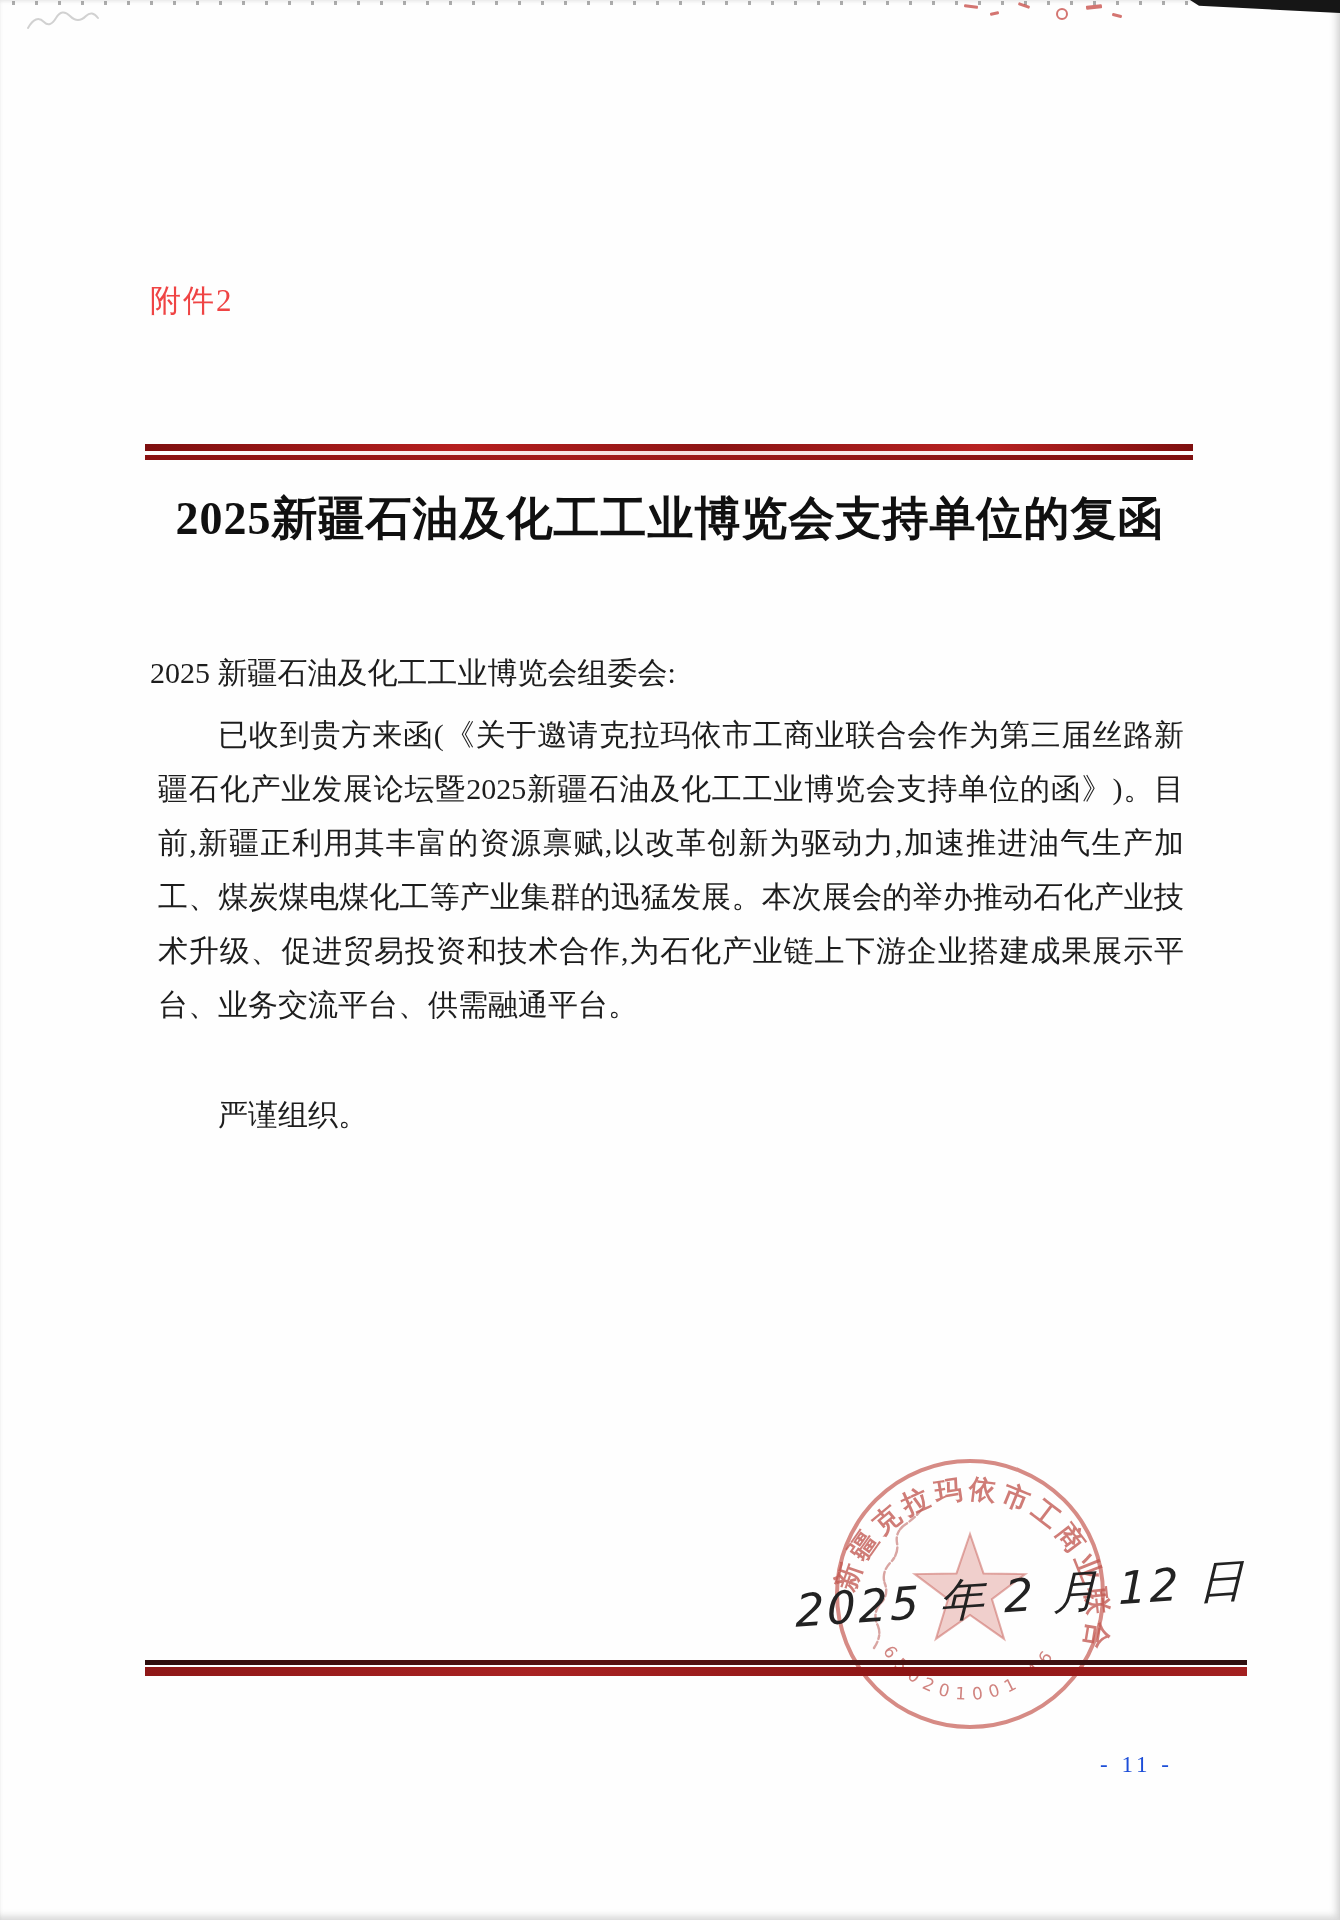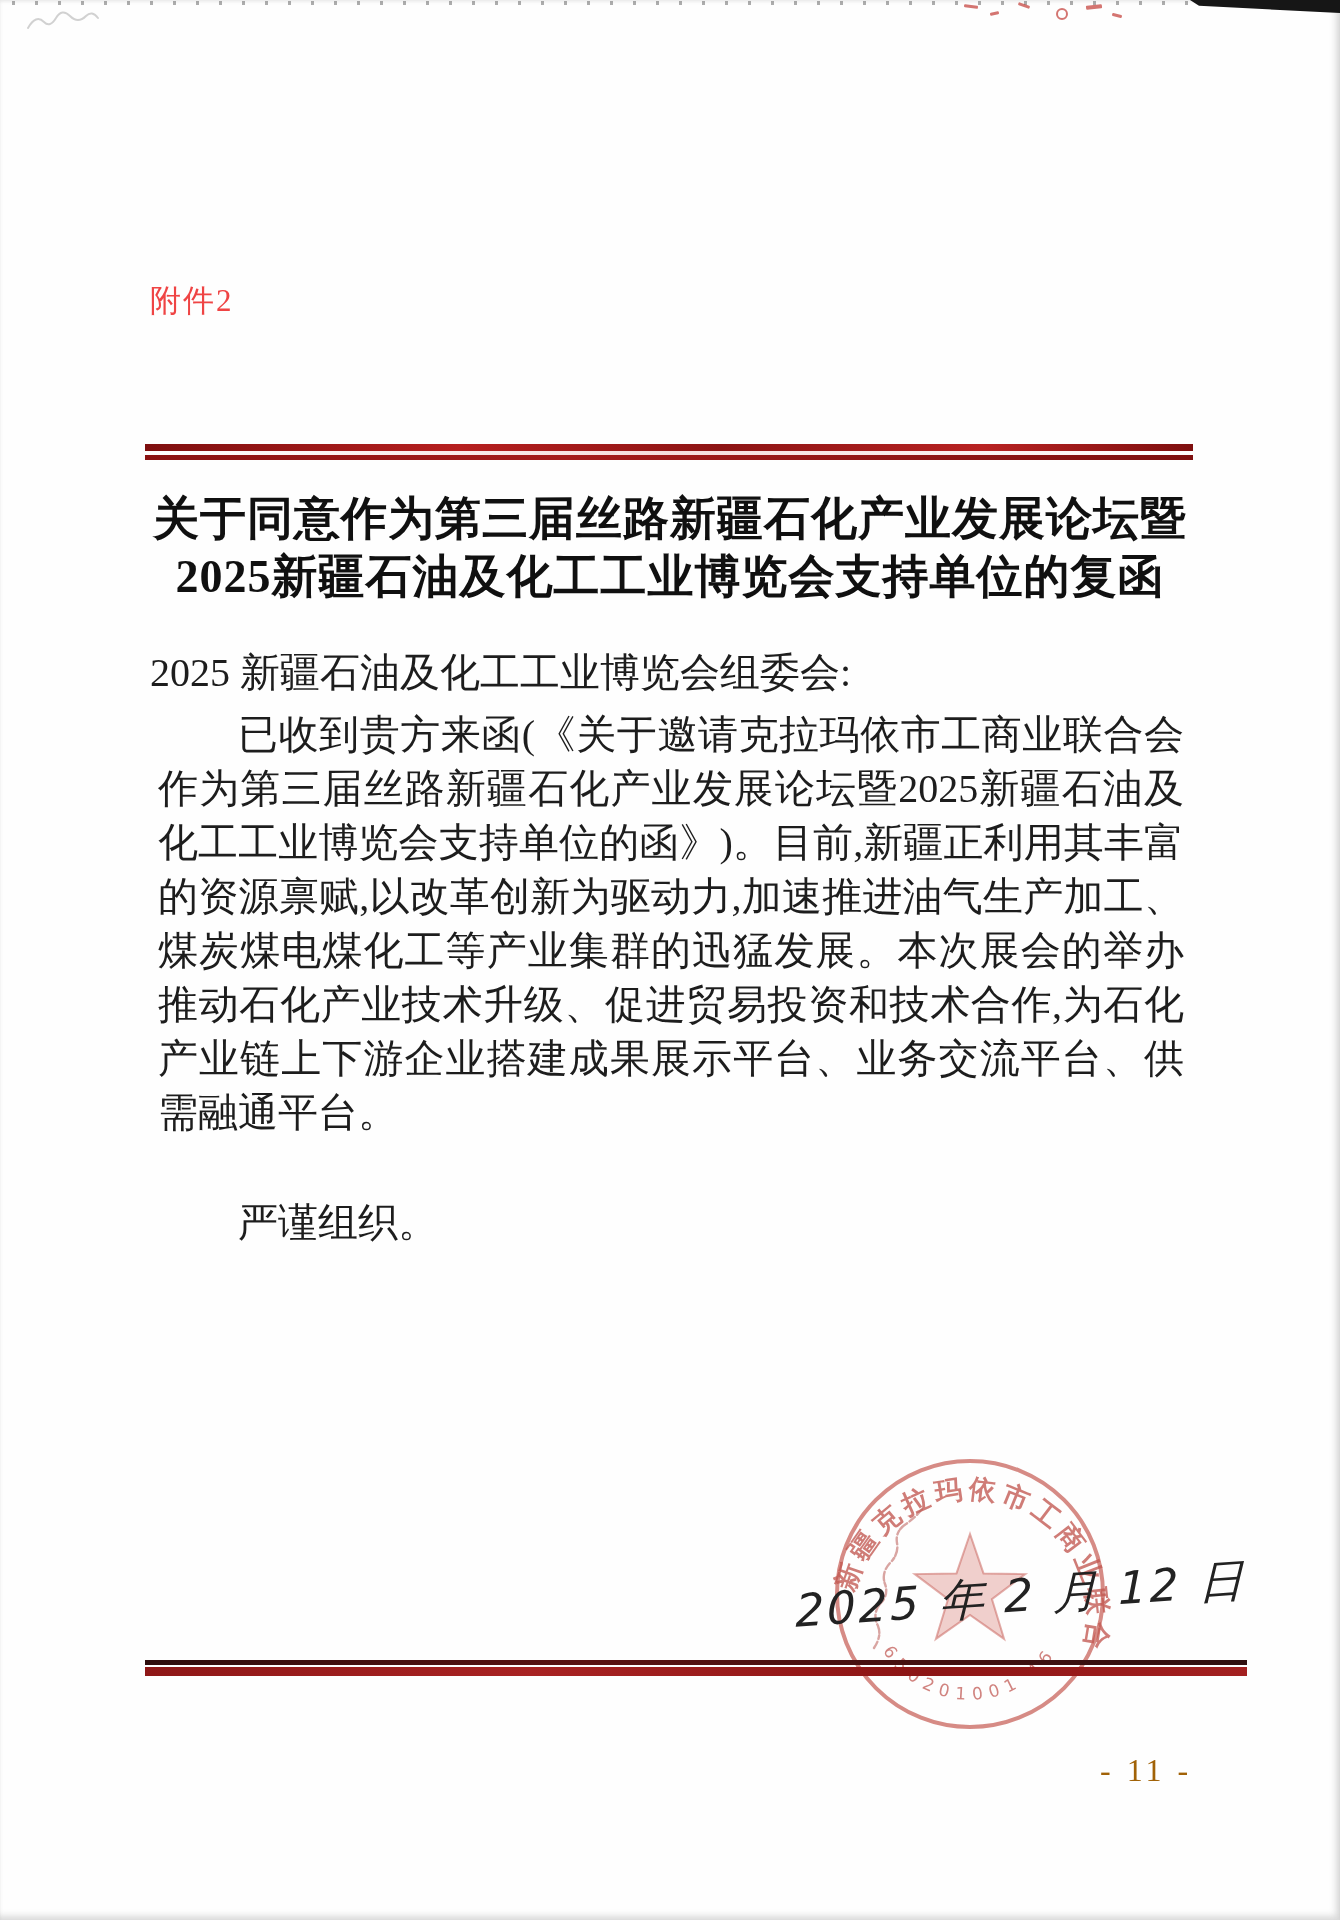--- a/index.html
+++ b/index.html
@@ -50,21 +50,21 @@
   .rule-top .l2{height:5px;background:linear-gradient(90deg,#8a1212,#a51b1b 40%,#7e1010);}
   
   .subject{
     position:absolute;left:110px;top:490px;width:1120px;
     font-size:46px;font-weight:bold;color:#101010;
     text-align:center;line-height:58px;letter-spacing:1px;
   }
   
   .body-text{
     position:absolute;left:150px;top:646px;width:1042px;
-    font-size:40px;color:#1d1d1d;line-height:54px;
+    font-size:30px;color:#1d1d1d;line-height:54px;
     text-align:justify;text-justify:inter-character;
   }
   .body-text .salutation{margin:0 0 6px 0;}
   .body-text p{margin:8px;text-indent:2em;}
   .closing{margin-top:56px !important;}
   
   .date{
     position:absolute;left:795px;top:1566px;z-index:5;
     font-family:"DejaVu Sans", sans-serif;font-style:italic;
     font-size:45px;color:#222;letter-spacing:3px;
@@ -73,21 +73,21 @@
   
   .stamp{position:absolute;left:828px;top:1452px;width:284px;height:284px;z-index:1;filter:blur(.4px);opacity:.92;}
   
   .rule-bottom{position:absolute;left:145px;top:1660px;width:1102px;z-index:3;}
   .rule-bottom .l1{height:5px;background:linear-gradient(90deg,#2e0d0d,#5a1212 40%,#301010);}
   .rule-bottom .gap{height:2px;}
   .rule-bottom .l2{height:9px;background:linear-gradient(90deg,#8e1717,#a82222 35%,#8c1515 70%,#a32020);}
   
   .page-num{
     position:absolute;left:1100px;top:1752px;
-    font-size:32px;color:#a16207;letter-spacing:4px;
+    font-size:23px;color:#1d4ed8;letter-spacing:4px;
     font-family:"Liberation Serif", serif;
     text-align:right;
   }
 </style>
 </head>
 <body>
 
 <div class="page">
 
   <div class="perforation"></div>
@@ -106,21 +106,20 @@
 
   <div class="attachment">附件2</div>
 
   <div class="rule-top">
     <div class="l1"></div>
       <div class="gap"></div>
       <div class="l2"></div>
   </div>
 
   <div class="subject">
-    <div>关于同意作为第三届丝路新疆石化产业发展论坛暨</div>
     <div>2025新疆石油及化工工业博览会支持单位的复函</div>
   </div>
 
   <div class="body-text">
     <p class="salutation" style="text-indent:0">2025 新疆石油及化工工业博览会组委会:</p>
     <p>已收到贵方来函(《关于邀请克拉玛依市工商业联合会作为第三届丝路新疆石化产业发展论坛暨2025新疆石油及化工工业博览会支持单位的函》)。目前,新疆正利用其丰富的资源禀赋,以改革创新为驱动力,加速推进油气生产加工、煤炭煤电煤化工等产业集群的迅猛发展。本次展会的举办推动石化产业技术升级、促进贸易投资和技术合作,为石化产业链上下游企业搭建成果展示平台、业务交流平台、供需融通平台。</p>
     <p class="closing">严谨组织。</p>
   </div>
 
   <svg class="stamp" viewBox="0 0 284 284">

